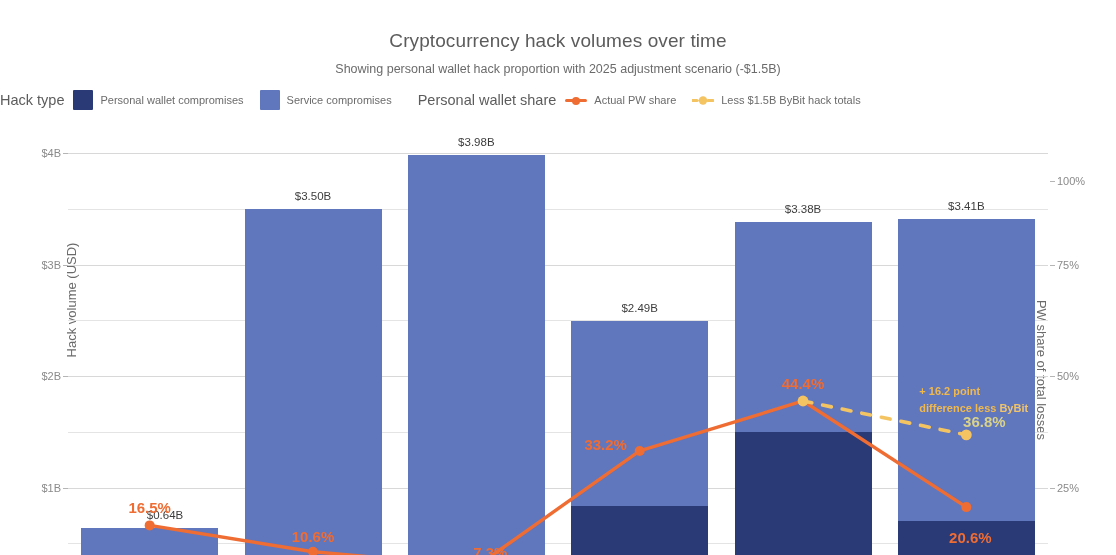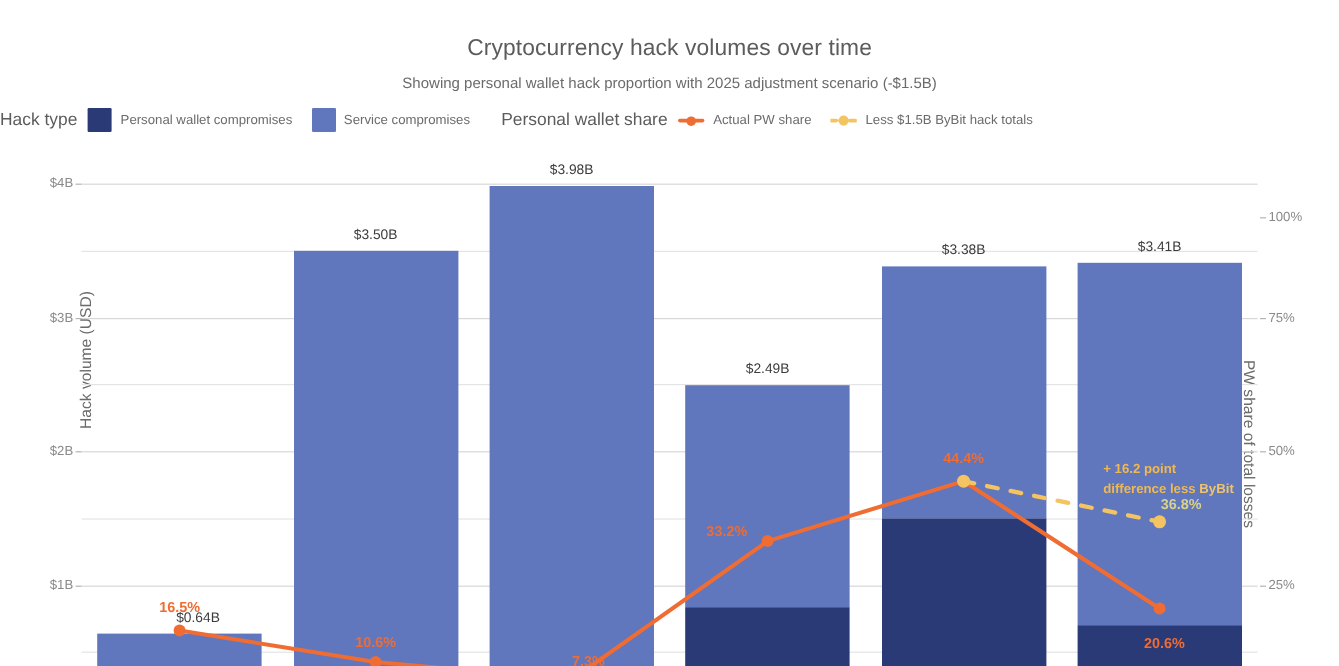--- a/index.html
+++ b/index.html
@@ -73,21 +73,21 @@
   
   .bar-stack{position:absolute;bottom:0;}
   .seg-service{position:absolute;left:0;right:0;}
   .seg-pw{position:absolute;left:0;right:0;bottom:0;}
   .bar-total-label{
     position:absolute;left:50%;transform:translateX(-50%);
     font-size:11.5px;color:#3c3c3c;white-space:nowrap;
   }
   .pct-label{
     position:absolute;left:50%;transform:translateX(-50%);
-    font-size:12px;font-weight:700;white-space:nowrap;
+    font-size:15px;font-weight:700;white-space:nowrap;
   }
   .annotation{
     position:absolute;font-size:11px;font-weight:700;line-height:17px;
     white-space:nowrap;
   }
   svg.overlay{position:absolute;inset:0;overflow:visible;}
 </style>
 </head>
 <body>
 

